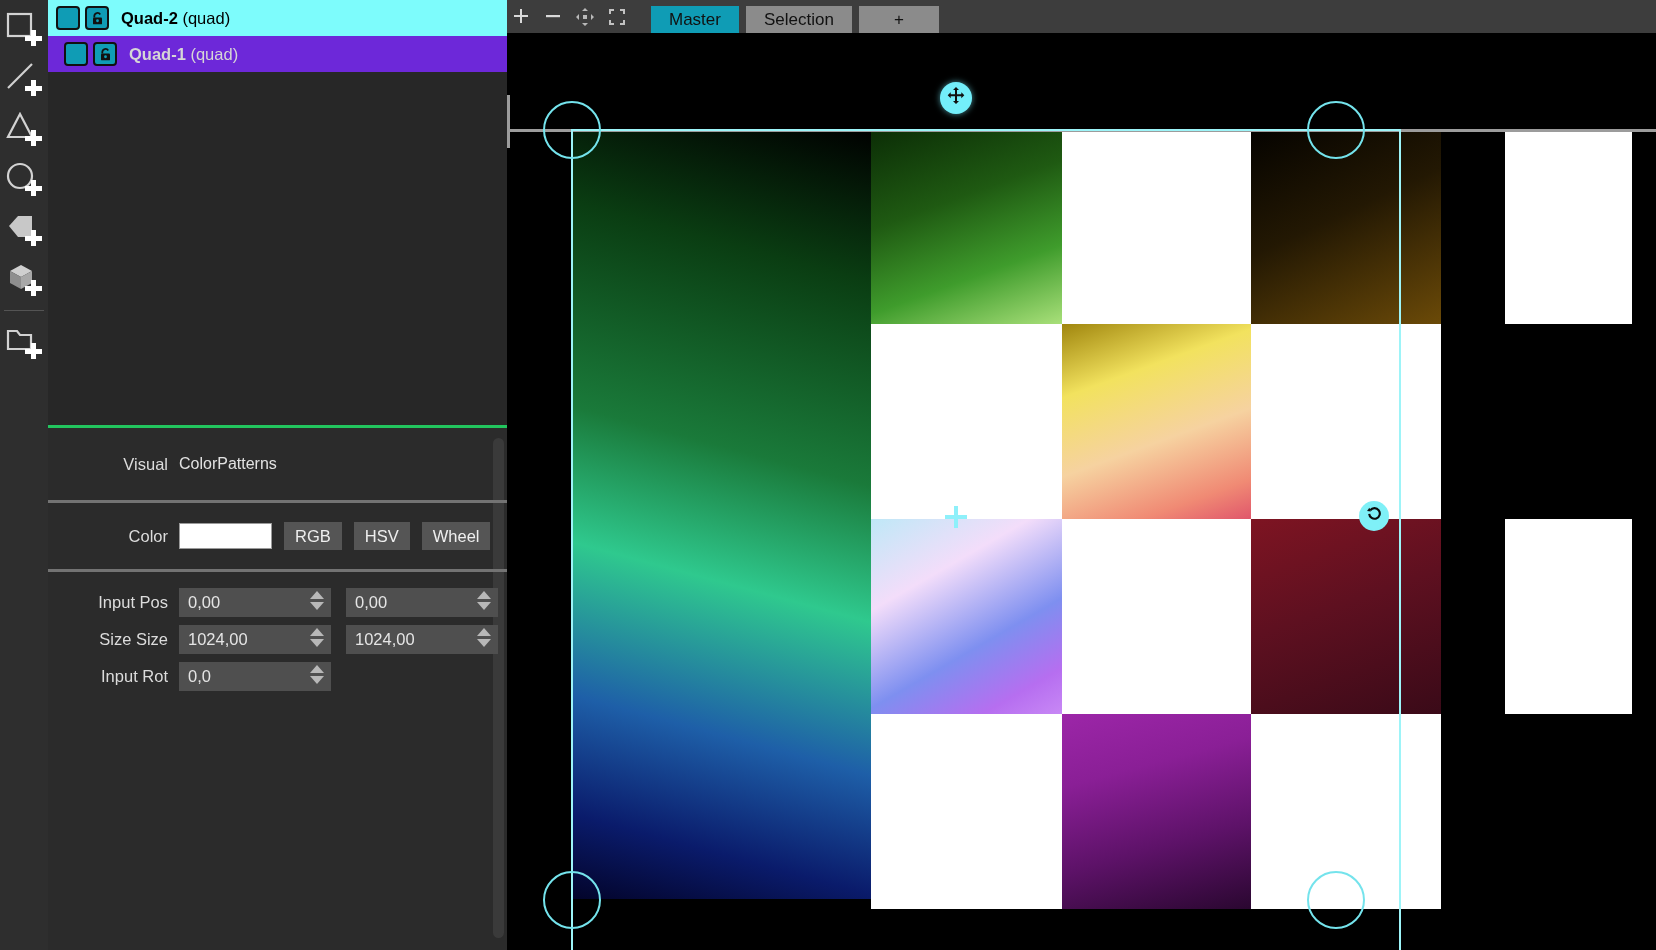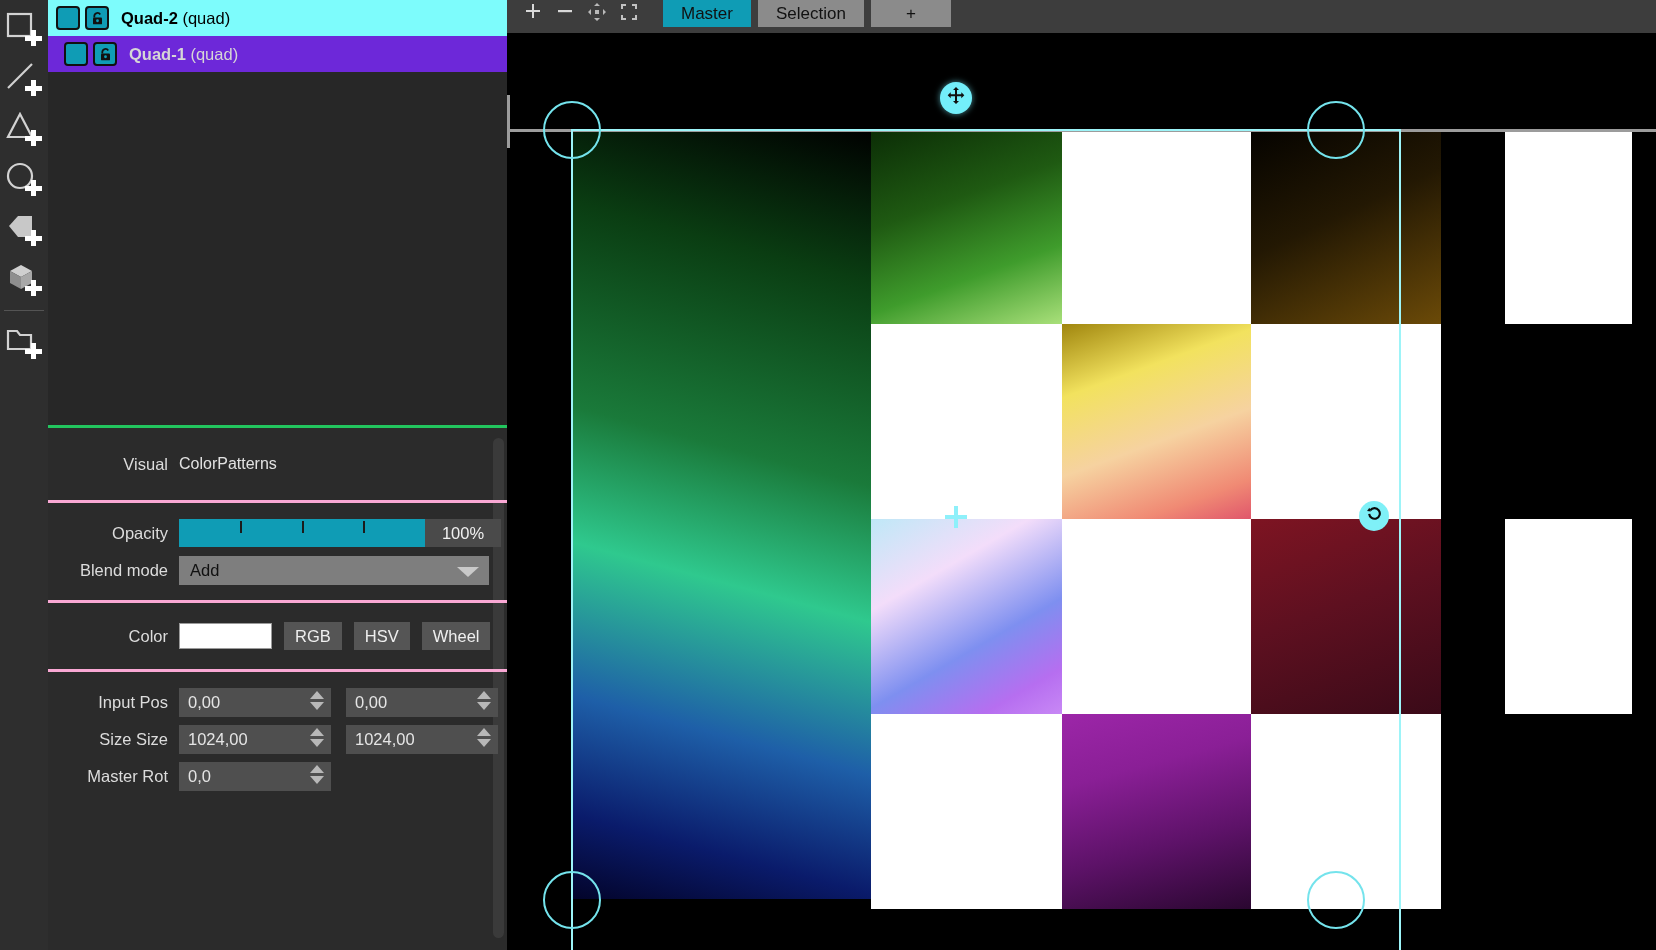--- a/index.html
+++ b/index.html
@@ -82,21 +82,21 @@
   .layer-name span.sub { font-weight: normal; }
 
   
   .props {
     flex: 1 1 auto;
     background: #2b2b2b;
     position: relative;
     overflow: hidden;
   }
   .prop-section {
-    border-bottom: 3px solid #f9a8d4;
+    border-bottom: 3px solid #737373;
     padding: 10px 0;
     position: relative;
   }
   .prop-row {
     display: flex; align-items: center;
     height: 34px;
     padding: 0 18px 0 0;
     margin: 3px 0;
   }
   .prop-label {
@@ -233,22 +233,21 @@
   .rightcol {
     flex: 1 1 auto;
     height: 950px;
     display: flex; flex-direction: column;
     position: relative;
     background: #000;
   }
   .topbar {
     height: 33px;
     background: #3d3d3d;
-    display: flex; align-items: flex-start;
-    padding-left: 12px;
+    display: flex; align-items: flex-end;
     flex: 0 0 33px;
   }
   .tb-icon {
     width: 28px; height: 28px;
     display: flex; align-items: center; justify-content: center;
     margin-right: 4px;
     cursor: pointer;
   }
   .tb-tab {
     height: 27px;
@@ -442,39 +441,20 @@
 
       <div class="vscroll"></div>
 
       <div class="prop-section" style="padding:16px 0 16px 0;">
         <div class="prop-row">
           <div class="prop-label">Visual</div>
           <div class="prop-static">ColorPatterns</div>
         </div>
       </div>
 
-      <div class="prop-section">
-        <div class="prop-row">
-          <div class="prop-label">Opacity</div>
-          <div class="slider-wrap">
-            <div class="slider-fill" id="opacity-fill" style="width: 100%; background: rgb(15, 156, 181);"></div>
-            <div class="slider-tick" style="left:61px"></div>
-            <div class="slider-tick" style="left:123px"></div>
-            <div class="slider-tick" style="left:184px"></div>
-          </div>
-          <div class="slider-val">100%</div>
-        </div>
-        <div class="prop-row">
-          <div class="prop-label">Blend mode</div>
-          <div class="dropdown" style="width:322px">
-            <span>Add</span>
-            <span class="dd-arrow"></span>
-          </div>
-        </div>
-      </div>
 
       <div class="prop-section" style="padding:13px 0 13px 0;">
         <div class="prop-row">
           <div class="prop-label">Color</div>
           <div class="color-swatch" style="background: rgb(255, 255, 255);"></div>
           <div class="cbtn">RGB</div>
           <div class="cbtn">HSV</div>
           <div class="cbtn">Wheel</div>
         </div>
       </div>
@@ -509,21 +489,21 @@
           </div>
           <div class="spin">
             <span>1024,00</span>
             <span class="arrows">
               <span class="arr-up"></span>
                 <span class="arr-dn"></span>
             </span>
           </div>
         </div>
         <div class="prop-row">
-          <div class="prop-label">Master Rot</div>
+          <div class="prop-label">Input Rot</div>
           <div class="spin">
             <span>0,0</span>
             <span class="arrows">
               <span class="arr-up"></span>
                 <span class="arr-dn"></span>
             </span>
           </div>
         </div>
       </div>
 

